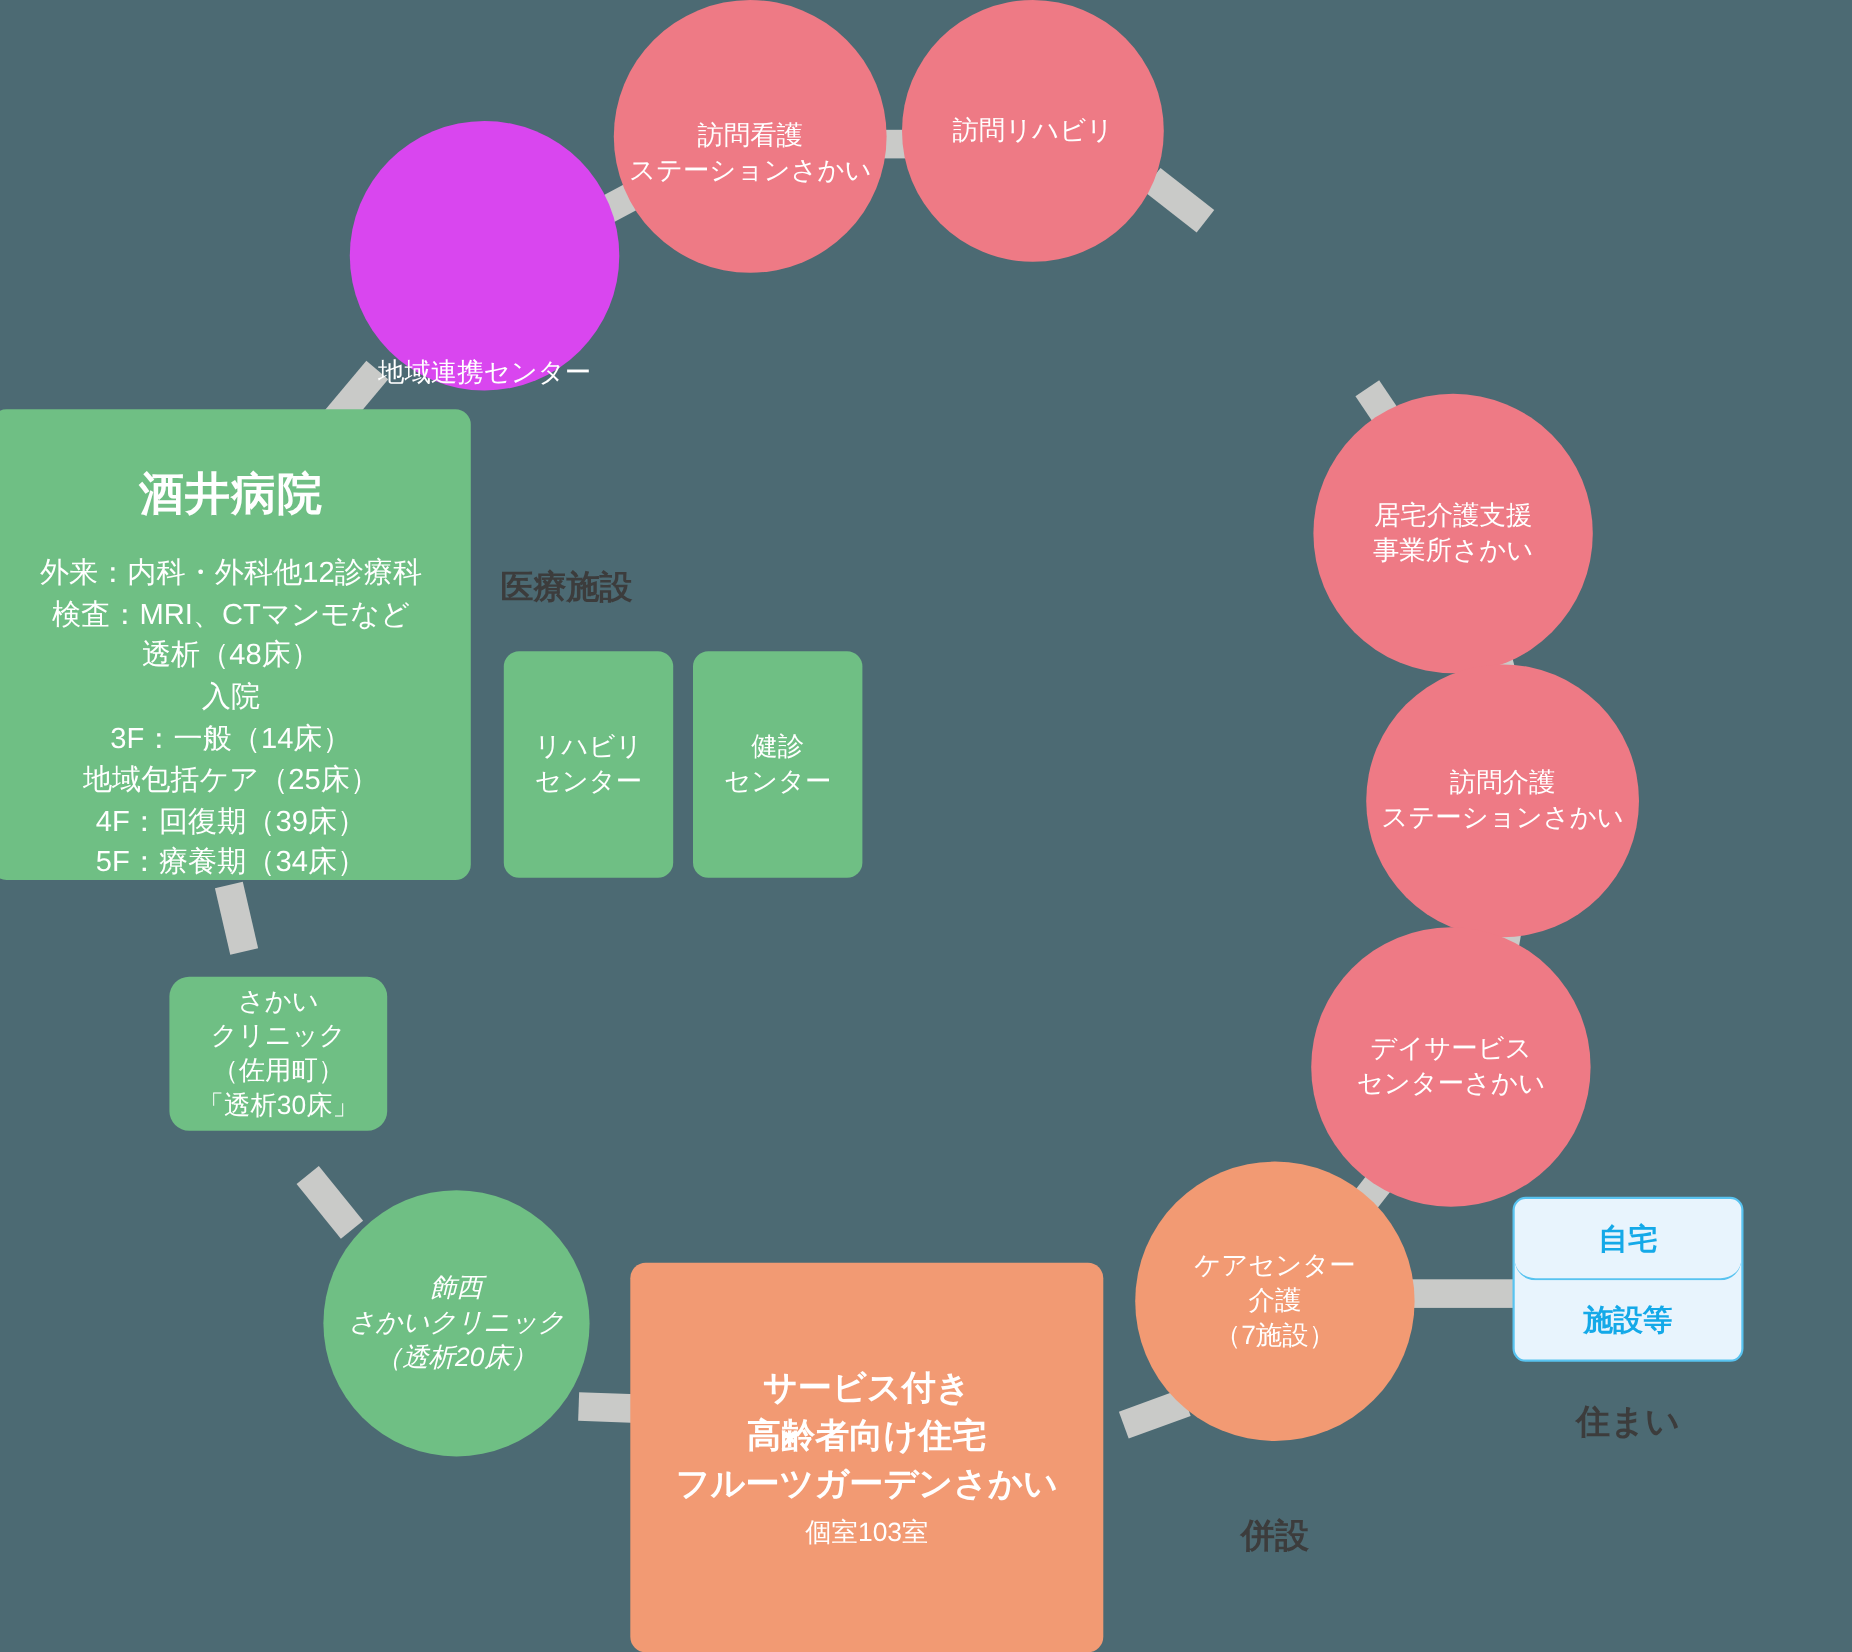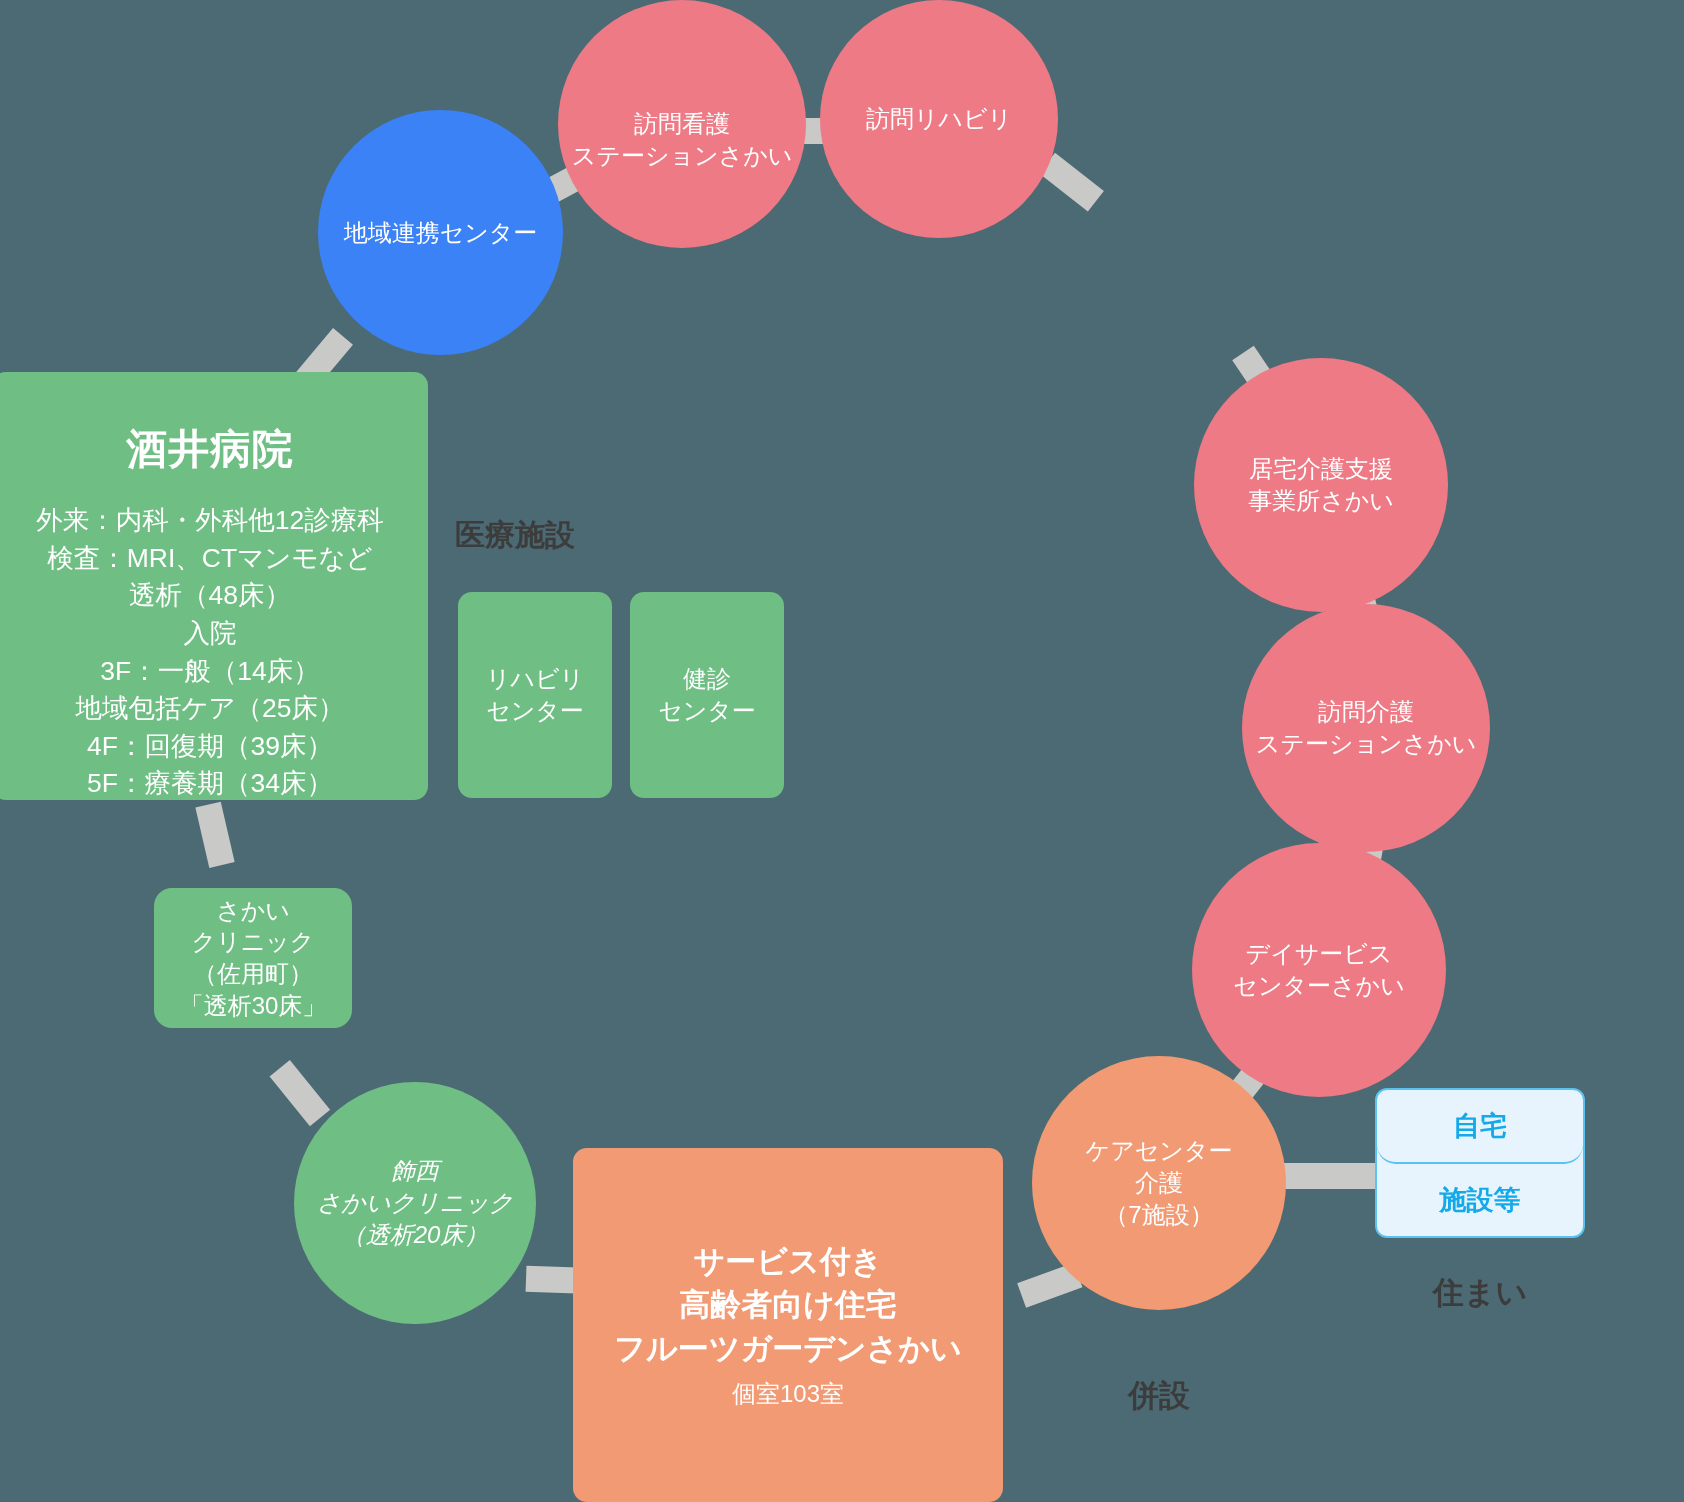--- a/index.html
+++ b/index.html
@@ -24,21 +24,21 @@
     color:#ffffff;
     line-height:1.32;
     box-sizing:border-box;
     z-index:5;
   }
   .node .txt{white-space:pre-line;}
 
   .circle{border-radius:50%;}
   .pink{background:#ee7a85;}
   .green{background:#6fbf84;}
-  .yellow{background:#3b82f6;}
+  .yellow{background:#d946ef;align-items:flex-end;}
   .orange{background:#f29a73;}
   .rect{border-radius:14px;}
 
   
   .label{
     position:absolute;
     color:#3c3c3c;
     font-weight:bold;
     text-align:center;
     line-height:1.35;

